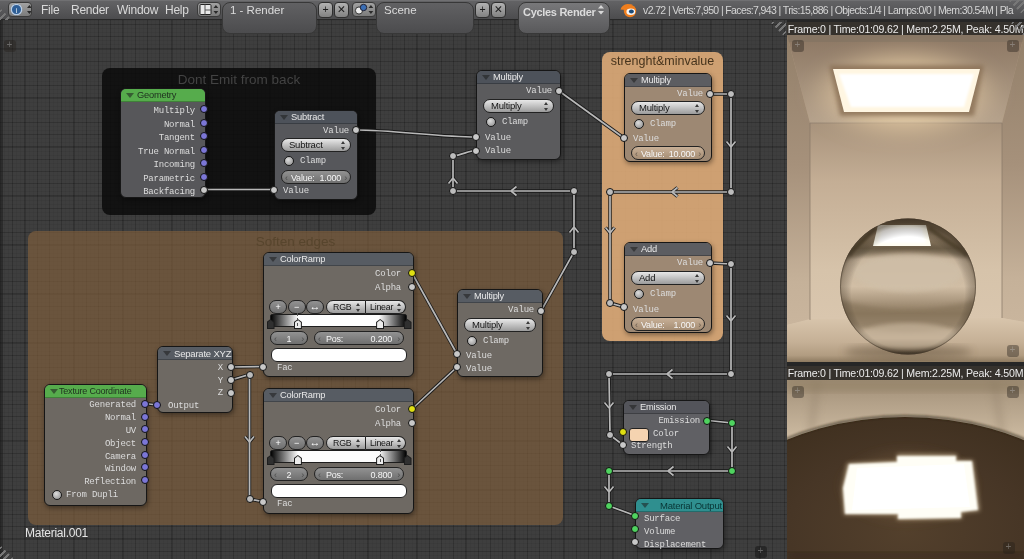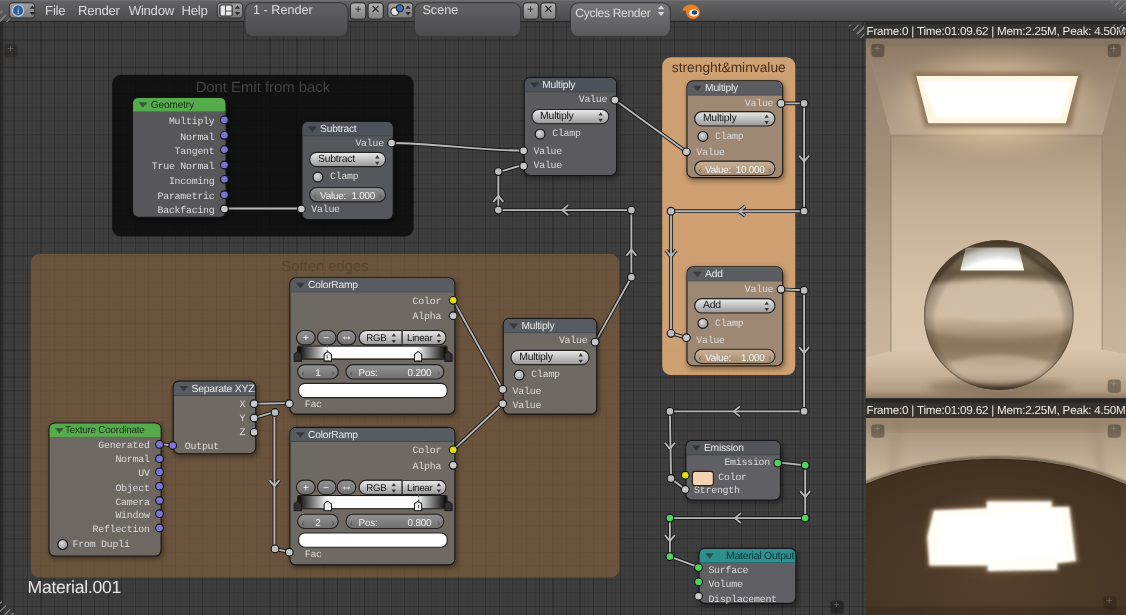--- a/index.html
+++ b/index.html
@@ -327,21 +327,21 @@
   <div class="rr" style="left:727px;top:260px;"></div>
   <div class="rr" style="left:727px;top:370px;"></div>
   <div class="rr" style="left:605px;top:370px;"></div>
   <div class="rr" style="left:606px;top:431px;"></div>
   <div class="rr" style="left:245.5px;top:370.5px;"></div>
   <div class="rr" style="left:245.5px;top:495px;"></div>
   <div class="rr g" style="left:728px;top:419px;"></div>
   <div class="rr g" style="left:728px;top:467px;"></div>
   <div class="rr g" style="left:605px;top:467px;"></div>
   <div class="rr g" style="left:605px;top:502px;"></div>
-  <div class="mtext" style="left:25px;top:526px;font-size:16px;color:#e6e6e6;z-index:5;">Material.001</div>
+  <div class="mtext" style="left:25px;top:526px;font-size:12px;color:#e6e6e6;z-index:5;">Material.001</div>
   <div class="grip" style="left:0;top:545px;width:14px;height:14px;clip-path:polygon(0 0,0 100%,100% 100%);z-index:6;"></div>
   <div class="corner" style="left:4px;top:40px;z-index:6;"></div>
   <div class="corner" style="left:755px;top:546px;z-index:6;background:rgba(22,22,22,0.55);"></div>
   <div class="grip" style="left:770px;top:22px;width:16px;height:16px;clip-path:polygon(100% 0,0 0,100% 100%);z-index:6;"></div>
   <div id="topbar">
     <div class="btn" style="left:8px;width:24px;">
         <svg width="22" height="13" style="position:absolute;left:0;top:0">
           <circle cx="7.5" cy="6.5" r="5.2" fill="#2e5e96" stroke="#15253c" stroke-width="1"></circle>
           <circle cx="7.5" cy="6.5" r="5.2" fill="none" stroke="#b9cde4" stroke-width="1.3"></circle>
           <text x="7.5" y="9.5" font-size="8" fill="#dce8f4" text-anchor="middle" font-family="Liberation Sans">i</text>
@@ -367,31 +367,32 @@
         <svg width="22" height="13" style="position:absolute;left:0;top:0">
           <circle cx="6" cy="7.5" r="3.6" fill="#ececec" stroke="#333"></circle>
           <circle cx="10.5" cy="4.5" r="3.2" fill="#3a6eb5" stroke="#223"></circle>
           <path d="M15.5,5 l2.4,-3 2.4,3 z M15.5,8 l2.4,3 2.4,-3 z" fill="#2b2b2b"></path>
         </svg>
       </div>
     <div class="fld" style="left:376px;width:98px;padding-left:7px;">Scene</div>
     <div class="sq" style="left:475px;">+</div>
     <div class="sq" style="left:491px;">✕</div>
     <div class="fld" style="left:518px;width:92px;background:linear-gradient(#78787a,#59595b);">
-      <span style="position:absolute;left:4px;top:1.5px;font-size:11px;letter-spacing:-0.3px;">Cycles Render</span>
+      <span style="position:absolute;left:4px;top:1.5px;font-size:11px;letter-spacing:-0.3px;font-weight:bold;">Cycles Render</span>
       <svg width="8" height="12" style="position:absolute;right:4px;top:1px;">
           <path d="M1,4.5 l3,-3.5 3,3.5 z M1,7 l3,3.5 3,-3.5 z" fill="#d8d8d8"></path>
         </svg>
     </div>
     <svg width="22" height="18" style="position:absolute;left:619px;top:1px;">
         <path d="M1.5,8.5 Q3,3.5 8.5,3 L14,3.6 Q8,5 6.5,9 z" fill="#ef7e1e"></path>
         <circle cx="11" cy="10" r="6.2" fill="#ef7e1e"></circle>
         <ellipse cx="11.8" cy="10.8" rx="4.4" ry="3.3" fill="#f5f5f5"></ellipse>
         <ellipse cx="12.4" cy="10.4" rx="2.5" ry="2" fill="#1d4b78"></ellipse>
       </svg>
+    <div class="mtext" style="left:643px;top:3.5px;font-size:10.5px;color:#d4d4d4;letter-spacing:-0.62px;">v2.72 | Verts:7,950 | Faces:7,943 | Tris:15,886 | Objects:1/4 | Lamps:0/0 | Mem:30.54M | Pla</div>
     <div class="grip" style="right:0;top:0;width:16px;height:16px;clip-path:polygon(100% 0,0 0,100% 100%);"></div>
     <div class="grip" style="left:0;top:8px;width:12px;height:12px;clip-path:polygon(0 0,0 100%,100% 100%);"></div>
   </div>
   <div id="rpanel">
     <div class="phead" style="top:2px;">Frame:0 | Time:01:09.62 | Mem:2.25M, Peak: 4.50M</div>
     <svg width="237" height="327" style="position:absolute;left:0;top:15px;" viewBox="0 0 237 327">
       <defs>
         <linearGradient id="bw" x1="0" y1="0" x2="0" y2="1">
           <stop offset="0" stop-color="#a8937c"></stop>
             <stop offset="0.3" stop-color="#c4ae95"></stop>

